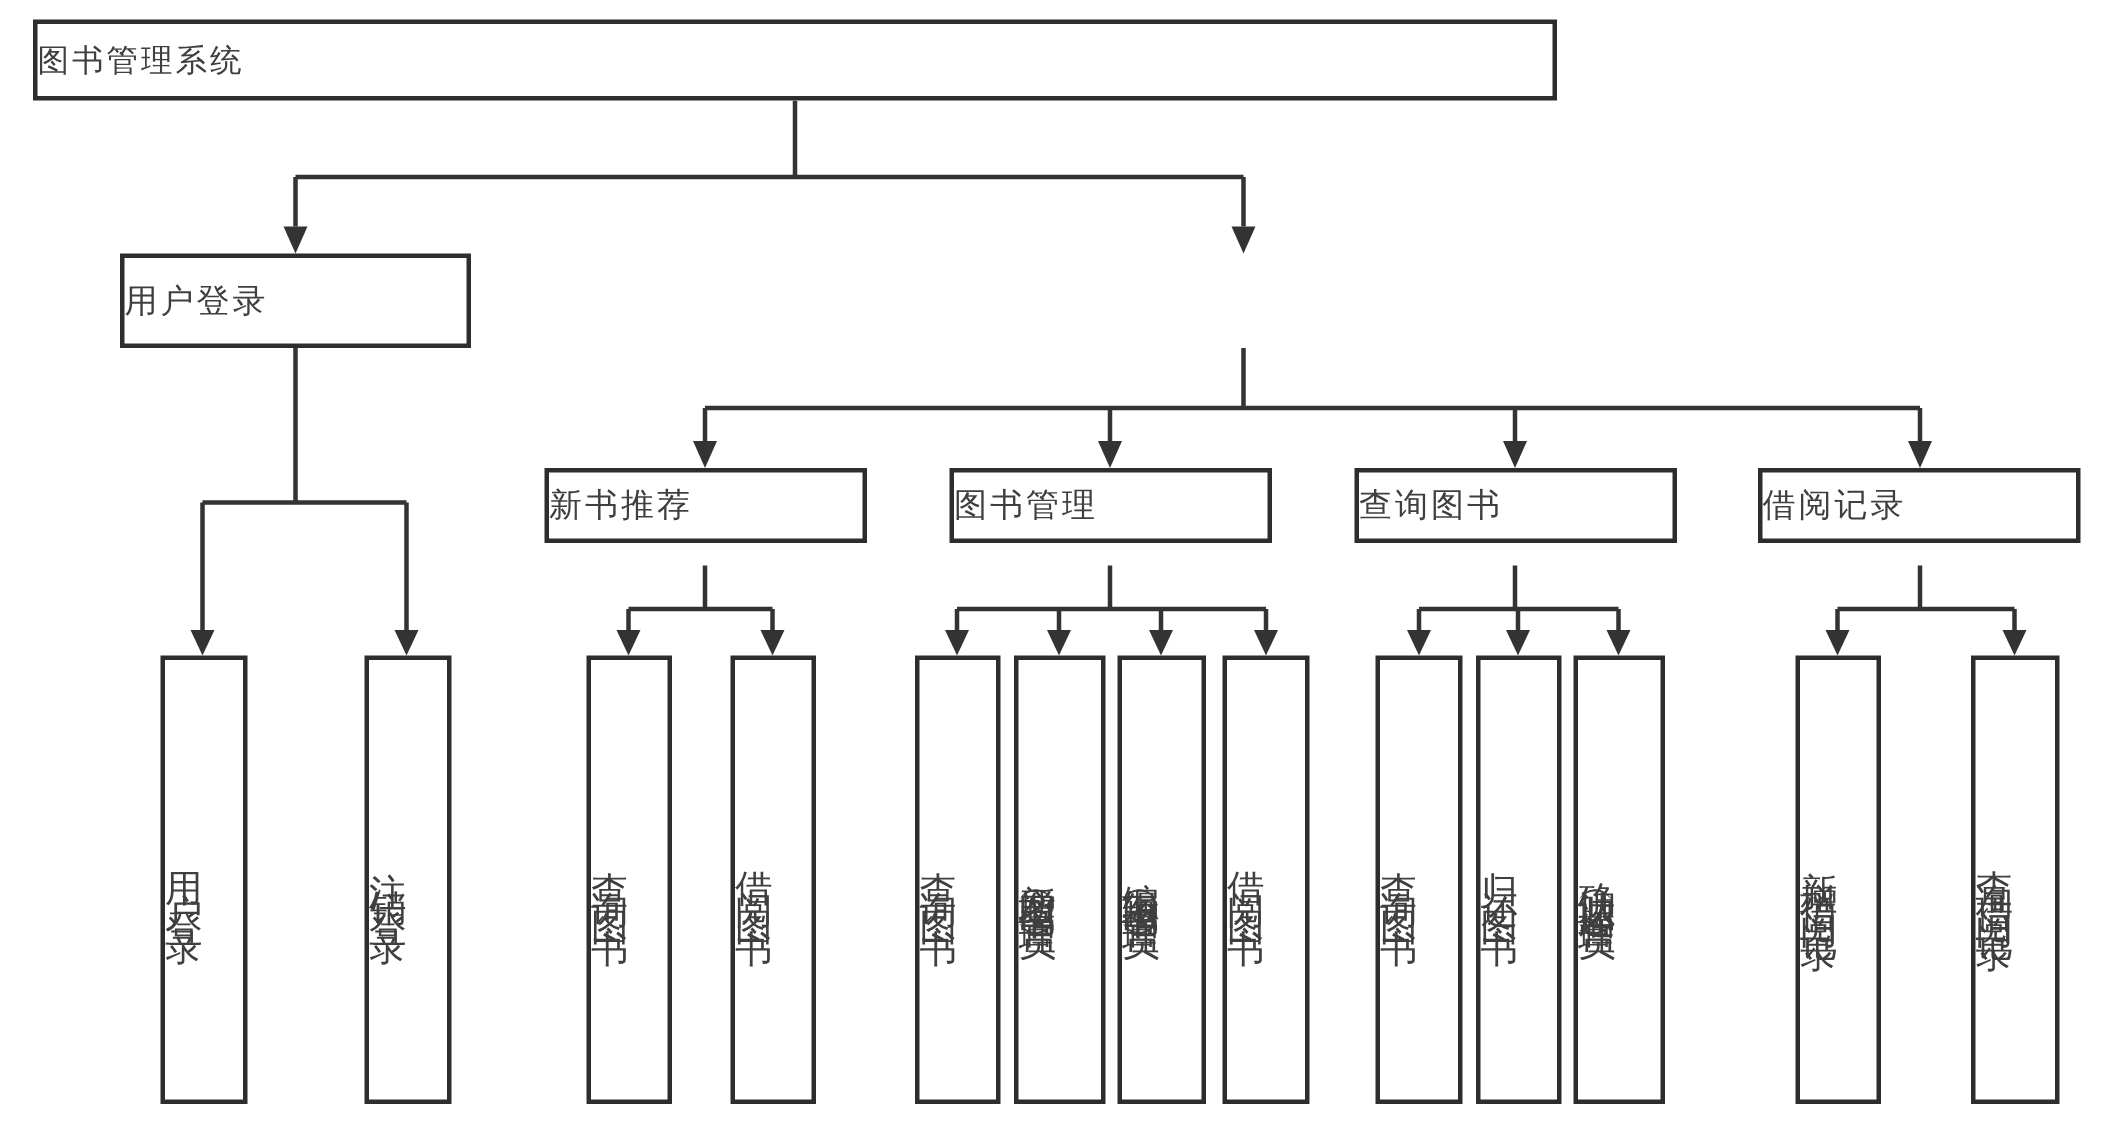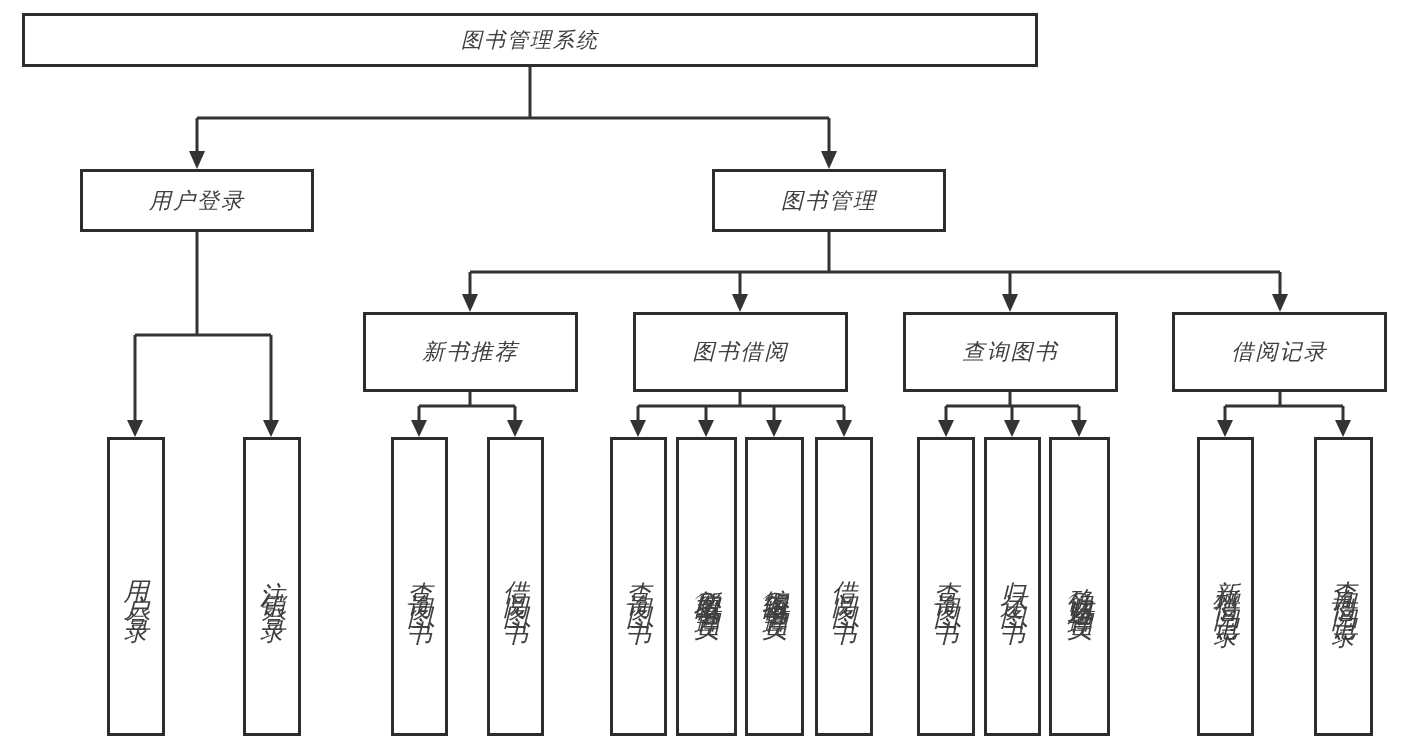--- a/index.html
+++ b/index.html
@@ -34,36 +34,34 @@
     fill: #333333;
     stroke: none;
   }
   .node {
     position: absolute;
     box-sizing: border-box;
     background: #ffffff;
     border: 3px solid #2d2d2d;
     display: flex;
     align-items: center;
-    justify-content: center;
     z-index: 2;
     color: #3f3f3f;
-    font-style: italic;
   }
   .node.h {
     font-size: 22px;
     letter-spacing: 2px;
     white-space: nowrap;
   }
   .node.root {
     left: 22px; top: 13px; width: 1016px; height: 54px;
     font-size: 21px;
   }
   .node.lvl2 { top: 169px; height: 63px; width: 234px; }
-  .node.lvl3 { top: 312px; height: 80px; width: 215px; }
+  .node.lvl3 { top: 312px; height: 50px; width: 215px; }
 
   .node.leaf {
     top: 437px;
     height: 299px;
   }
   .leaf .vtext {
     writing-mode: vertical-rl;
     text-orientation: mixed;
     font-size: 25px;
     letter-spacing: 13px;
@@ -128,29 +126,26 @@
     <polygon points="1335,420 1351,420 1343,437"></polygon>
   </svg>
 
   <div class="node root h">
     <span>图书管理系统</span>
   </div>
 
   <div class="node lvl2 h" style="left:80px;">
     <span>用户登录</span>
   </div>
-  <div class="node lvl2 h" style="left:712px;">
-    <span>图书管理</span>
-  </div>
 
   <div class="node lvl3 h" style="left:363px;">
     <span>新书推荐</span>
   </div>
   <div class="node lvl3 h" style="left:633px;">
-    <span>图书借阅</span>
+    <span>图书管理</span>
   </div>
   <div class="node lvl3 h" style="left:903px;">
     <span>查询图书</span>
   </div>
   <div class="node lvl3 h" style="left:1172px;">
     <span>借阅记录</span>
   </div>
 
   <div class="node leaf" style="left:107px;width:58px;">
     <span class="vtext">用户登录</span>

